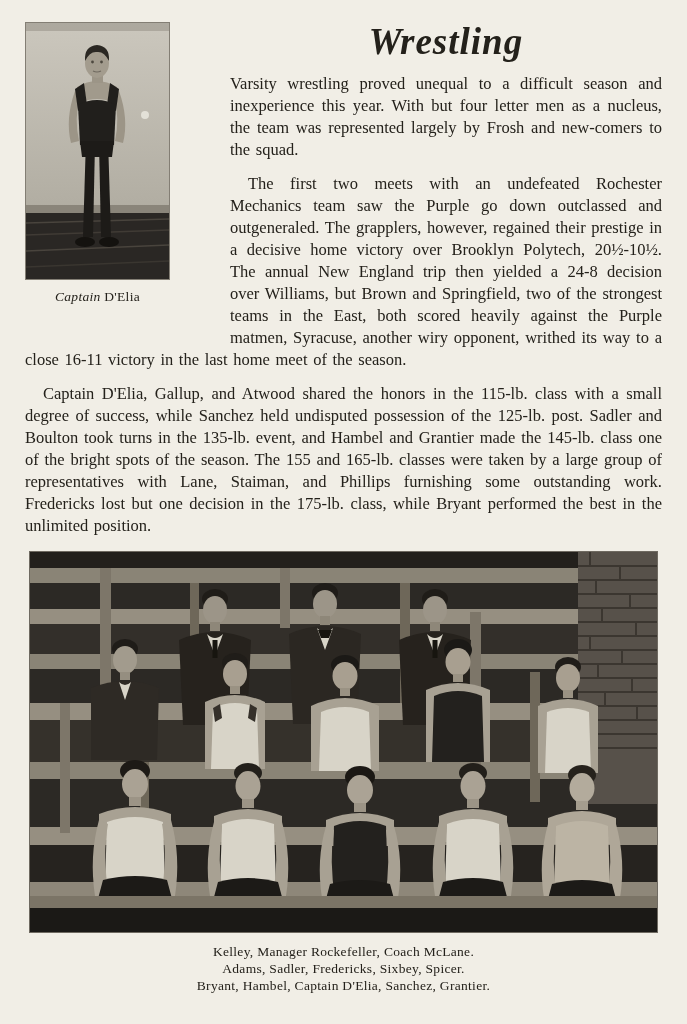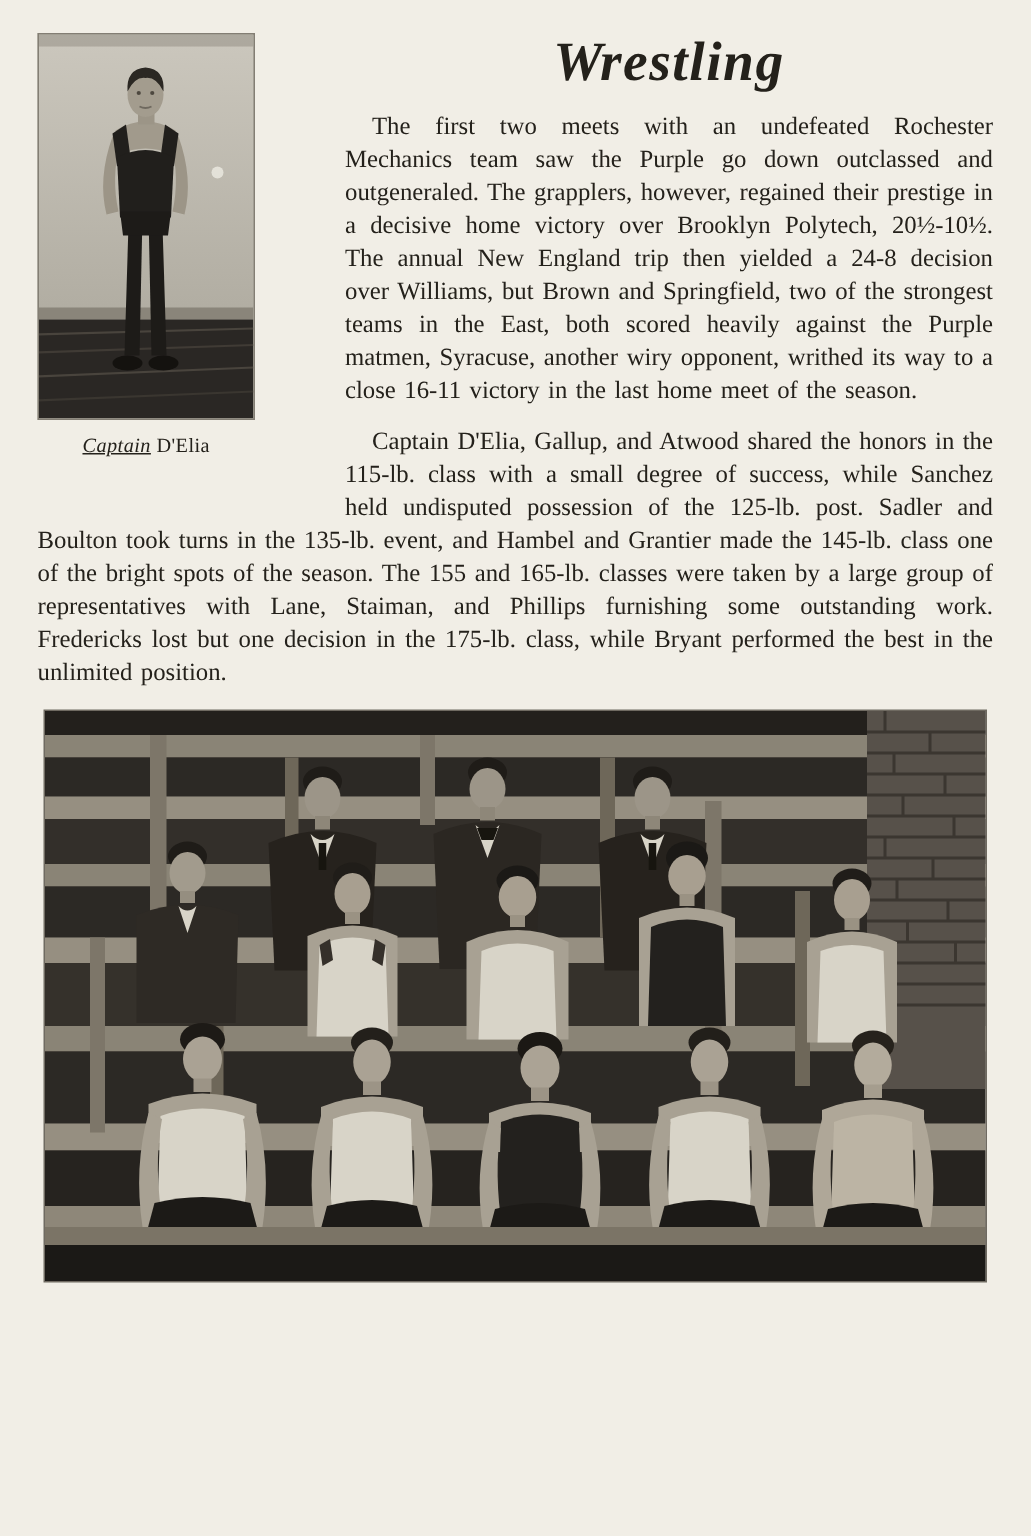--- a/index.html
+++ b/index.html
@@ -26,21 +26,21 @@
     overflow:hidden;
   }
   .portrait-frame svg{display:block;}
   .portrait-caption{
     width:145px;
     text-align:center;
     font-size:13.5px;
     margin-top:9px;
     letter-spacing:0.3px;
   }
-  .cap-it{font-style:italic;text-decoration:underline;}
+  .cap-it{font-style:italic;}
   h1.title{
     font-size:37px;
     font-style:italic;
     font-weight:bold;
     text-align:center;
     margin:0 0 10px 0;
     line-height:1.1;
     letter-spacing:1px;
   }
   p.body-par{
@@ -119,20 +119,21 @@
       </svg>
     </div>
     <div class="portrait-caption">
       <span class="cap-it">Captain</span>
       <span>D'Elia</span>
     </div>
   </div>
 
   <h1 class="title">Wrestling</h1>
 
+  <p class="body-par">Varsity wrestling proved unequal to a difficult season and inexperience this year. With but four letter men as a nucleus, the team was represented largely by Frosh and new-comers to the squad.</p>
   <p class="body-par indent">The first two meets with an undefeated Rochester Mechanics team saw the Purple go down outclassed and outgeneraled. The grapplers, however, regained their prestige in a decisive home victory over Brooklyn Polytech, 20½-10½. The annual New England trip then yielded a 24-8 decision over Williams, but Brown and Springfield, two of the strongest teams in the East, both scored heavily against the Purple matmen, Syracuse, another wiry opponent, writhed its way to a close 16-11 victory in the last home meet of the season.</p>
   <p class="body-par indent">Captain D'Elia, Gallup, and Atwood shared the honors in the 115-lb. class with a small degree of success, while Sanchez held undisputed possession of the 125-lb. post. Sadler and Boulton took turns in the 135-lb. event, and Hambel and Grantier made the 145-lb. class one of the bright spots of the season. The 155 and 165-lb. classes were taken by a large group of representatives with Lane, Staiman, and Phillips furnishing some outstanding work. Fredericks lost but one decision in the 175-lb. class, while Bryant performed the best in the unlimited position.</p>
 
   <div class="team-photo">
     <svg viewBox="0 0 627 380" width="627" height="380">
 
       <rect width="627" height="380" fill="#3a3631"></rect>
       <g>
         <rect y="0" width="627" height="16" fill="#23201c"></rect>
         <rect y="16" width="627" height="15" fill="#8a8476"></rect>
@@ -329,14 +330,19 @@
           <ellipse cx="-8" cy="116" rx="8" ry="6" fill="#b3ab9c"></ellipse>
           <ellipse cx="8" cy="116" rx="8" ry="6" fill="#b3ab9c"></ellipse>
         </g>
       </g>
 
       <rect y="344" width="627" height="12" fill="#7b7466"></rect>
       <rect y="356" width="627" height="24" fill="#1b1916"></rect>
     </svg>
   </div>
 
+  <div class="team-captions">
+    <div>Kelley, Manager Rockefeller, Coach McLane.</div>
+    <div>Adams, Sadler, Fredericks, Sixbey, Spicer.</div>
+    <div>Bryant, Hambel, Captain D'Elia, Sanchez, Grantier.</div>
+  </div>
 
 </div>
 
 </body></html>

